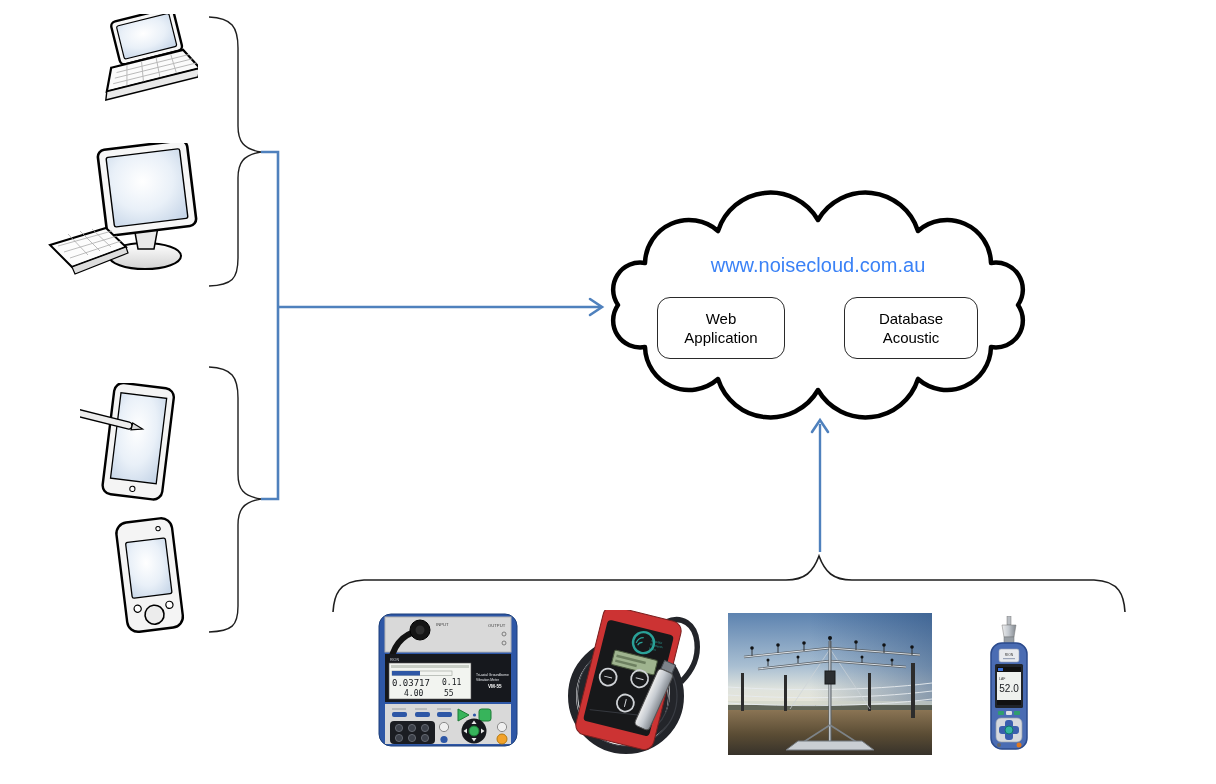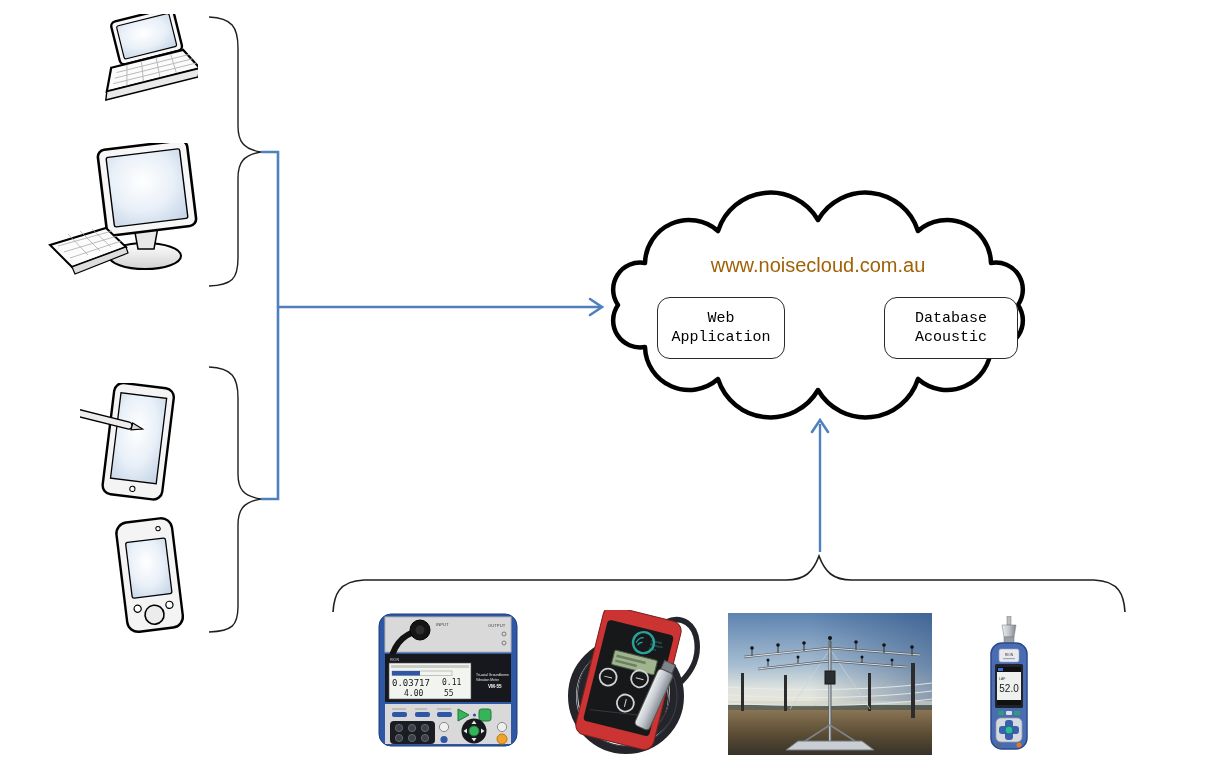--- a/index.html
+++ b/index.html
@@ -3,26 +3,26 @@
 <meta charset="utf-8">
 <style>
   html,body{margin:0;padding:0;background:#fff;}
   #stage{position:relative;width:1216px;height:784px;background:#ffffff;overflow:hidden;
          font-family:"Liberation Sans",sans-serif;color:#000;}
   .abs{position:absolute;}
   svg{display:block;}
   svg text{font-family:"Liberation Sans",sans-serif;}
   .lcd-num{font-family:"DejaVu Sans Mono",monospace;}
   #cloud-title{position:absolute;left:668px;top:254px;width:300px;text-align:center;
-               font-size:20px;color:#a16207;}
+               font-size:20px;color:#3b82f6;}
   .cloud-box{position:absolute;top:297px;height:62px;border:1.3px solid #2a2a2a;border-radius:13px;
              display:flex;flex-direction:column;align-items:center;justify-content:center;
-             font-size:15px;line-height:1.3;background:#fff;box-sizing:border-box;font-family:Liberation Mono, monospace;}
+             font-size:15px;line-height:1.3;background:#fff;box-sizing:border-box;}
   #box-webapp{left:657px;width:128px;}
-  #box-dbconn{left:884px;width:134px;}
+  #box-dbconn{left:844px;width:134px;}
 </style>
 </head>
 <body>
 
 <div id="stage">
 
   <svg class="abs" style="left:0;top:0" width="1216" height="784" viewBox="0 0 1216 784">
     <defs>
       <radialGradient id="gScreen" cx="45%" cy="40%" r="75%">
         <stop offset="0%" stop-color="#ffffff"></stop>

